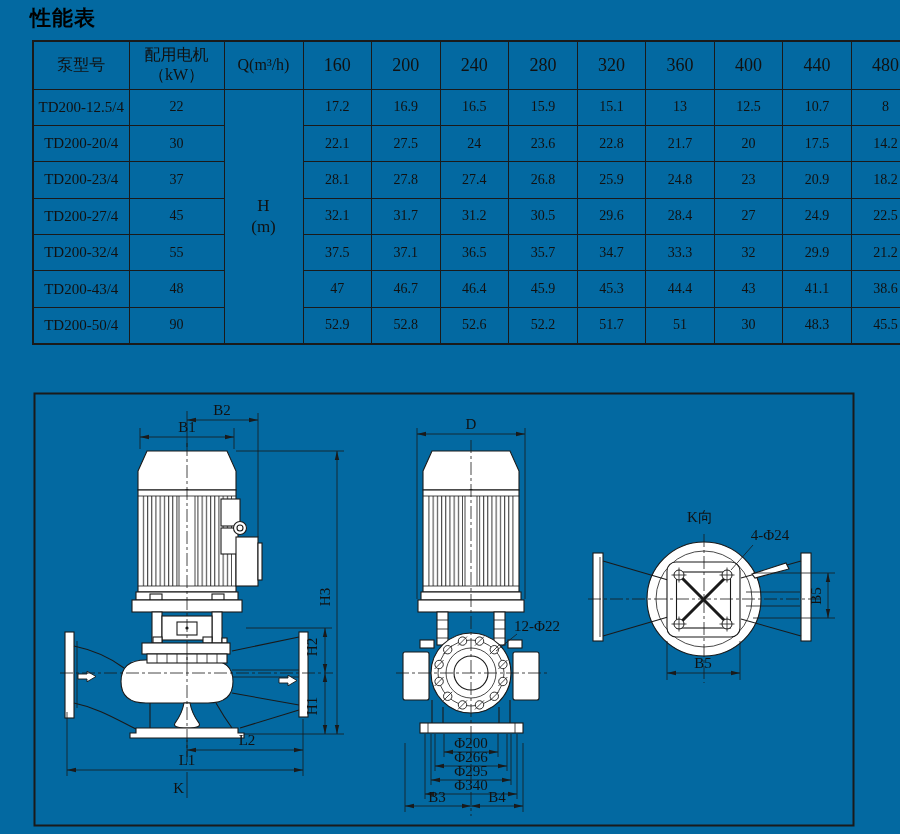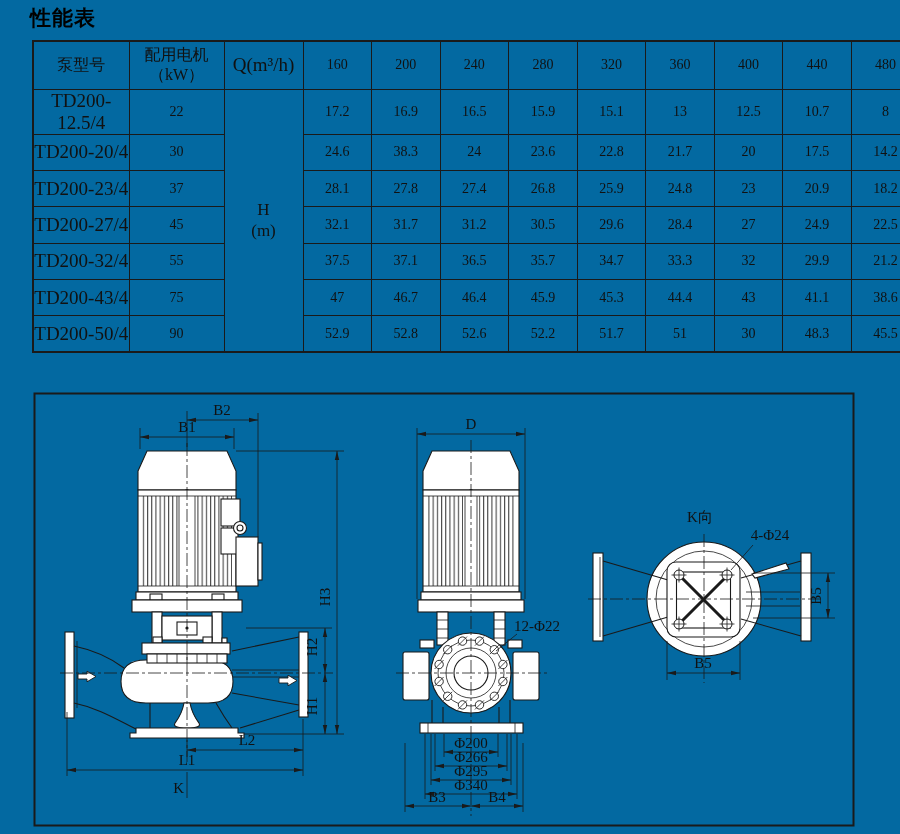--- a/index.html
+++ b/index.html
@@ -7,23 +7,23 @@
           font-family:"Liberation Serif",serif;color:#111;}
   #page-title{position:absolute;left:30px;top:4px;font-family:"Liberation Sans",sans-serif;
               font-weight:700;font-size:21px;letter-spacing:1px;color:#000;}
   #perf-table{position:absolute;left:32px;top:40px;width:889px;border-collapse:collapse;
               table-layout:fixed;border:2px solid #1a1a1a;}
   #perf-table th,#perf-table td{border:1px solid #1a1a1a;text-align:center;vertical-align:middle;
               padding:0;font-weight:normal;color:#111;}
   #perf-table thead tr{height:48px;}
   #perf-table tbody tr{height:36.4px;}
   .th-cn{font-size:16px;}
-  .th-q{font-size:19px;}
-  .th-num{font-size:14px;}
-  .td-model{font-size:19px;}
+  .th-q{font-size:16px;}
+  .th-num{font-size:18px;}
+  .td-model{font-size:15px;}
   .td-num{font-size:14px;}
   .hcell{font-size:17px;}
   .prewrap{white-space:pre-line;line-height:1.25;}
   #drawing-frame{position:absolute;left:33px;top:392px;width:822px;height:424px;}
   svg text{font-family:"Liberation Serif",serif;}
   .lb{font-size:15px;fill:#111;}
 </style>
 </head>
 <body>
 
@@ -75,22 +75,22 @@
         <td class="td-num">15.9</td>
         <td class="td-num">15.1</td>
         <td class="td-num">13</td>
         <td class="td-num">12.5</td>
         <td class="td-num">10.7</td>
         <td class="td-num">8</td>
       </tr>
       <tr>
         <td class="td-model">TD200-20/4</td>
         <td class="td-num">30</td>
-        <td class="td-num">24.6</td>
-        <td class="td-num">38.3</td>
+        <td class="td-num">22.1</td>
+        <td class="td-num">27.5</td>
         <td class="td-num">24</td>
         <td class="td-num">23.6</td>
         <td class="td-num">22.8</td>
         <td class="td-num">21.7</td>
         <td class="td-num">20</td>
         <td class="td-num">17.5</td>
         <td class="td-num">14.2</td>
       </tr>
       <tr>
         <td class="td-model">TD200-23/4</td>
@@ -126,21 +126,21 @@
         <td class="td-num">36.5</td>
         <td class="td-num">35.7</td>
         <td class="td-num">34.7</td>
         <td class="td-num">33.3</td>
         <td class="td-num">32</td>
         <td class="td-num">29.9</td>
         <td class="td-num">21.2</td>
       </tr>
       <tr>
         <td class="td-model">TD200-43/4</td>
-        <td class="td-num">75</td>
+        <td class="td-num">48</td>
         <td class="td-num">47</td>
         <td class="td-num">46.7</td>
         <td class="td-num">46.4</td>
         <td class="td-num">45.9</td>
         <td class="td-num">45.3</td>
         <td class="td-num">44.4</td>
         <td class="td-num">43</td>
         <td class="td-num">41.1</td>
         <td class="td-num">38.6</td>
       </tr>

